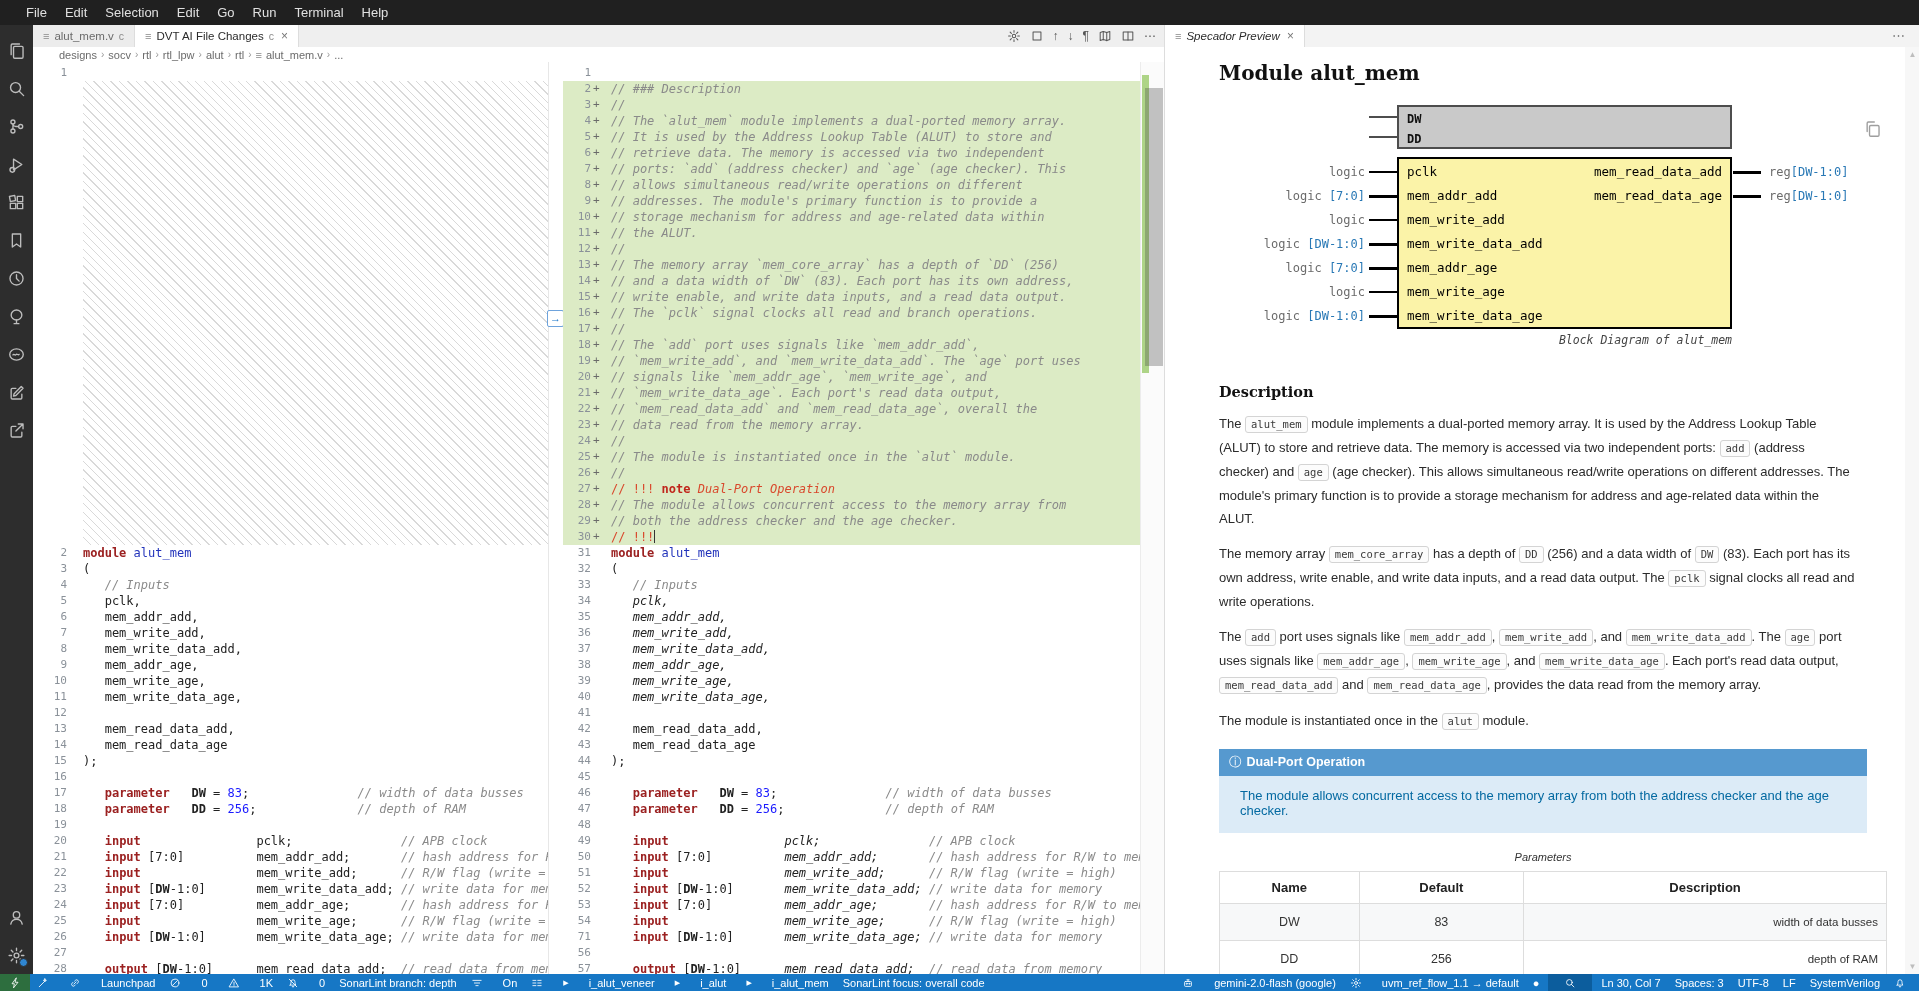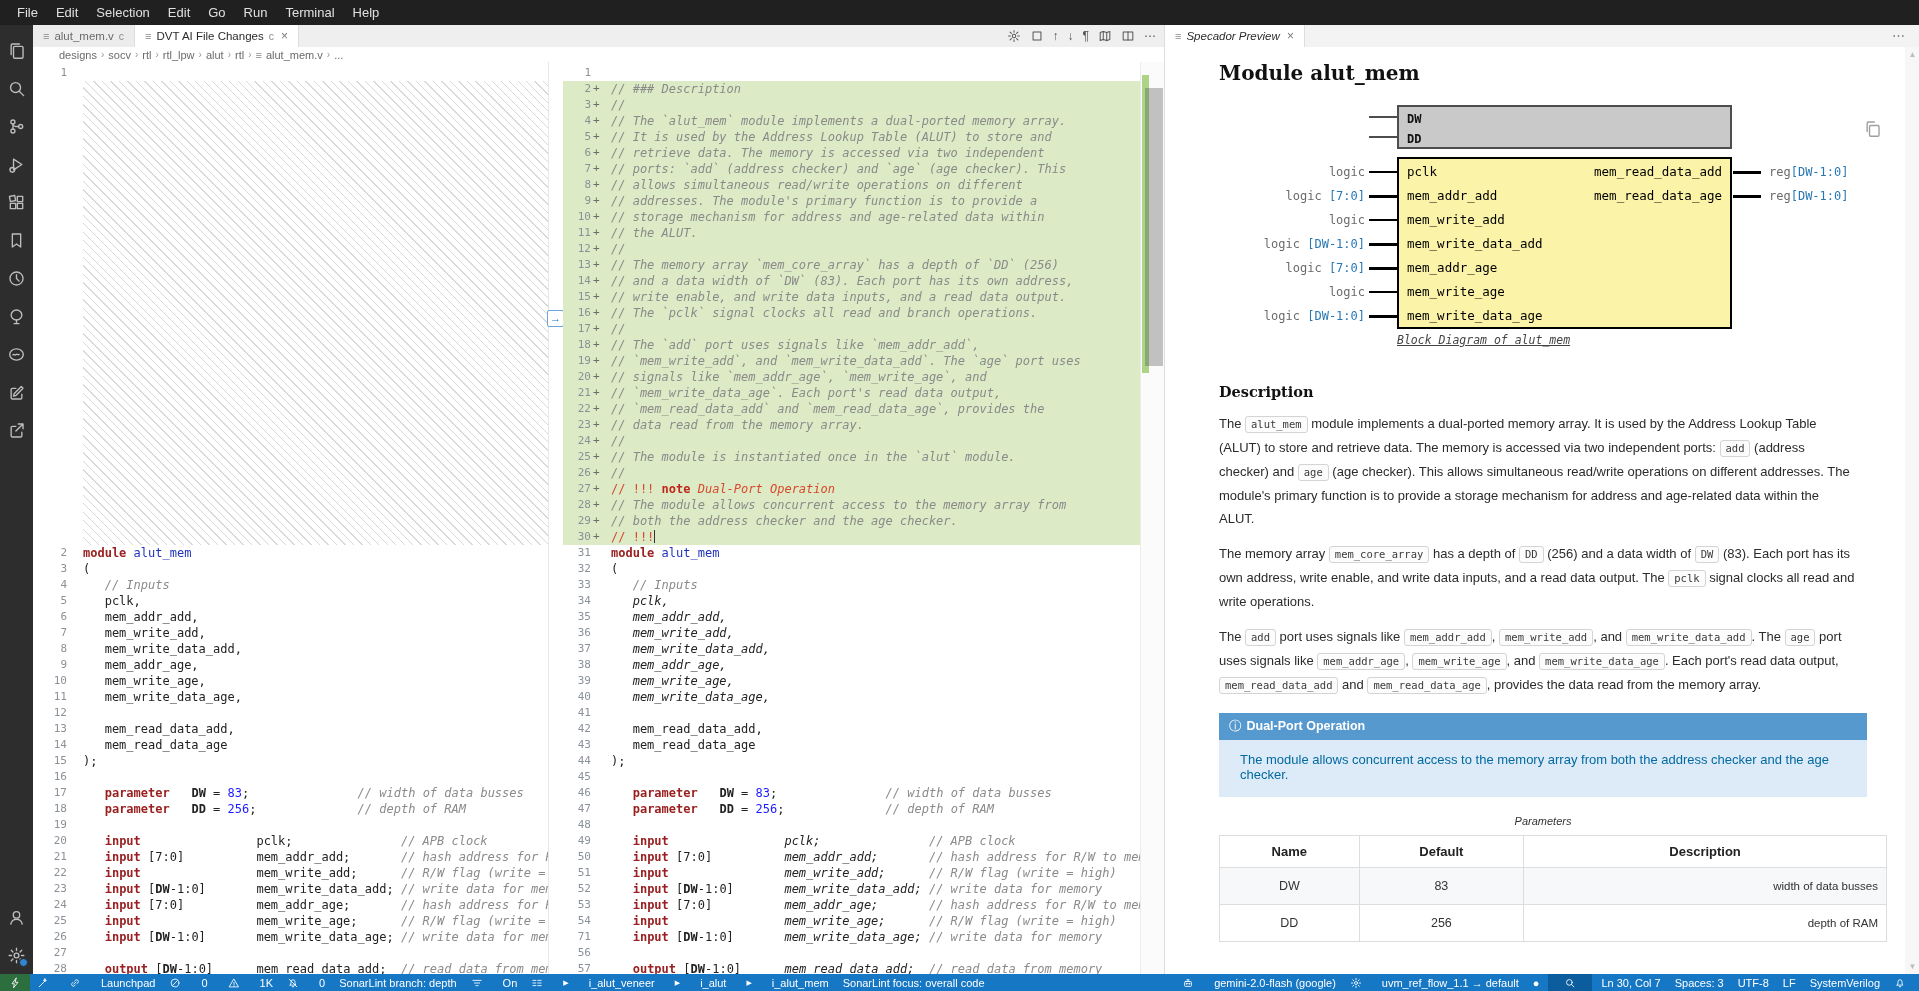--- a/index.html
+++ b/index.html
@@ -2,21 +2,21 @@
 <html><head>
 <meta charset="utf-8">
 <style>
   html,body{margin:0;padding:0;}
   body{width:1919px;height:991px;overflow:hidden;position:relative;background:#fff;
        font-family:"Liberation Sans",sans-serif;-webkit-font-smoothing:antialiased;}
   .abs{position:absolute;}
   .svgi{width:16px;height:16px;fill:none;stroke:currentColor;stroke-width:1.15;stroke-linecap:round;stroke-linejoin:round;display:block;}
 
   
-  #menubar{left:0;top:0;width:1919px;height:25px;background:#202020;display:flex;align-items:center;padding-left:8px;box-sizing:border-box;}
+  #menubar{left:0;top:0;width:1919px;height:25px;background:#202020;display:flex;align-items:center;padding-left:17px;box-sizing:border-box;}
   .menu-item{color:#e0e0e0;font-size:13px;padding:0 9px;line-height:25px;cursor:default;}
 
   
   #activitybar{left:0;top:25px;width:33px;height:949px;background:#2d2d2d;display:flex;flex-direction:column;align-items:center;padding-top:6px;box-sizing:border-box;}
   .ab-item{width:33px;height:38px;display:flex;align-items:center;justify-content:center;color:#bdbdbd;position:relative;}
   .ab-item .svgi{width:19px;height:19px;}
   #ab-bottom{margin-top:auto;display:flex;flex-direction:column;align-items:center;width:33px;}
   .ab-dot{position:absolute;right:5px;bottom:7px;width:7px;height:7px;border-radius:50%;background:#2f86d2;border:1px solid #2d2d2d;}
 
   
@@ -83,21 +83,21 @@
   #diagram{position:relative;width:650px;height:252px;margin-top:20px;font-family:"DejaVu Sans Mono",monospace;}
   #dg-param-box{position:absolute;left:178px;top:0;width:335px;height:44px;background:var(--diagram_param_fill,#c9c9c9);border:2px solid #4d4d4d;box-sizing:border-box;}
   #dg-port-box{position:absolute;left:178px;top:52px;width:335px;height:172px;background:var(--diagram_port_fill,#fbf3a8);border:2.5px solid #000;box-sizing:border-box;}
   .dg-name{position:absolute;font-size:12.5px;color:#000;line-height:24px;height:24px;}
   .dg-pname{position:absolute;font-size:12px;font-weight:bold;color:#111;line-height:20px;}
   .dg-label{position:absolute;left:0;width:146px;text-align:right;font-size:12px;line-height:24px;color:#6b6b6b;white-space:pre;}
   .dg-label .rng{color:#2878b5;}
   .dg-rlabel{position:absolute;left:550px;font-size:12px;line-height:24px;color:#6b6b6b;white-space:pre;}
   .dg-rlabel .rng{color:#2878b5;}
   .dg-stub{position:absolute;background:#000;}
-  #dg-caption{position:absolute;left:178px;top:228px;width:335px;text-align:left;font-style:italic;font-size:11.5px;color:#444;text-decoration:underline;}
+  #dg-caption{position:absolute;left:178px;top:228px;width:335px;text-align:right;font-style:italic;font-size:11.5px;color:#444;}
 
   #pv-desc-h{font-family:"DejaVu Serif",serif;font-weight:bold;font-size:14.5px;color:#111;margin-top:26px;}
   .pv-p{font-size:13px;line-height:23px;color:#2b2b2b;margin:12px 0 0 0;width:636px;}
   .chip{font-family:"DejaVu Sans Mono",monospace;font-size:10.5px;border:1px solid #d4d4d4;border-radius:3px;background:#fcfcfc;padding:1px 5px 2px;color:#3a3a3a;white-space:nowrap;}
 
   #callout{margin-top:16px;width:648px;}
   #callout-h{background:var(--callout_header,#5699cf);color:#fff;font-size:12.5px;font-weight:bold;padding:5px 10px;}
   #callout-h .ci{font-weight:normal;margin-right:5px;}
   #callout-b{background:var(--callout_body,#dcebf7);color:#0369a1;font-size:13px;padding:12px 21px 15px;}
 
@@ -339,21 +339,21 @@
     <div class="cl add"><span class="g">12</span><span class="plus">+</span><span class="code"><span class="tk-c">//</span></span></div>
     <div class="cl add"><span class="g">13</span><span class="plus">+</span><span class="code"><span class="tk-c">// The memory array `mem_core_array` has a depth of `DD` (256)</span></span></div>
     <div class="cl add"><span class="g">14</span><span class="plus">+</span><span class="code"><span class="tk-c">// and a data width of `DW` (83). Each port has its own address,</span></span></div>
     <div class="cl add"><span class="g">15</span><span class="plus">+</span><span class="code"><span class="tk-c">// write enable, and write data inputs, and a read data output.</span></span></div>
     <div class="cl add"><span class="g">16</span><span class="plus">+</span><span class="code"><span class="tk-c">// The `pclk` signal clocks all read and branch operations.</span></span></div>
     <div class="cl add"><span class="g">17</span><span class="plus">+</span><span class="code"><span class="tk-c">//</span></span></div>
     <div class="cl add"><span class="g">18</span><span class="plus">+</span><span class="code"><span class="tk-c">// The `add` port uses signals like `mem_addr_add`,</span></span></div>
     <div class="cl add"><span class="g">19</span><span class="plus">+</span><span class="code"><span class="tk-c">// `mem_write_add`, and `mem_write_data_add`. The `age` port uses</span></span></div>
     <div class="cl add"><span class="g">20</span><span class="plus">+</span><span class="code"><span class="tk-c">// signals like `mem_addr_age`, `mem_write_age`, and</span></span></div>
     <div class="cl add"><span class="g">21</span><span class="plus">+</span><span class="code"><span class="tk-c">// `mem_write_data_age`. Each port's read data output,</span></span></div>
-    <div class="cl add"><span class="g">22</span><span class="plus">+</span><span class="code"><span class="tk-c">// `mem_read_data_add` and `mem_read_data_age`, provides the</span></span></div>
+    <div class="cl add"><span class="g">22</span><span class="plus">+</span><span class="code"><span class="tk-c">// `mem_read_data_add` and `mem_read_data_age`, overall the</span></span></div>
     <div class="cl add"><span class="g">23</span><span class="plus">+</span><span class="code"><span class="tk-c">// data read from the memory array.</span></span></div>
     <div class="cl add"><span class="g">24</span><span class="plus">+</span><span class="code"><span class="tk-c">//</span></span></div>
     <div class="cl add"><span class="g">25</span><span class="plus">+</span><span class="code"><span class="tk-c">// The module is instantiated once in the `alut` module.</span></span></div>
     <div class="cl add"><span class="g">26</span><span class="plus">+</span><span class="code"><span class="tk-c">//</span></span></div>
     <div class="cl add"><span class="g">27</span><span class="plus">+</span><span class="code"><span class="tk-o">// !!! </span><span class="tk-ob">note</span><span class="tk-o"> </span><span class="tk-oi">Dual-Port Operation</span></span></div>
     <div class="cl add"><span class="g">28</span><span class="plus">+</span><span class="code"><span class="tk-c">// The module allows concurrent access to the memory array from</span></span></div>
     <div class="cl add"><span class="g">29</span><span class="plus">+</span><span class="code"><span class="tk-c">// both the address checker and the age checker.</span></span></div>
     <div class="cl add"><span class="g">30</span><span class="plus">+</span><span class="code"><span class="tk-o">// !!!</span><span class="caret"></span></span></div>
     <div class="cl"><span class="g">31</span><span class="plus"></span><span class="code"><span class="tk-k">module</span><span class="tk-p"> </span><span class="tk-i">alut_mem</span></span></div>
     <div class="cl"><span class="g">32</span><span class="plus"></span><span class="code"><span class="tk-p">(</span></span></div>
@@ -427,20 +427,21 @@
         <div class="dg-rlabel" style="top: 55px;"><span>reg</span><span class="rng">[DW-1:0]</span></div>
         <div class="dg-name" style="right: 147px; top: 79px;">mem_read_data_age</div>
         <div class="dg-stub" style="left: 514px; top: 90px; width: 28px; height: 3px;"></div>
         <div class="dg-rlabel" style="top: 79px;"><span>reg</span><span class="rng">[DW-1:0]</span></div>
       </div>
     <div id="pv-desc-h">Description</div>
     <div id="pv-paras">
         <p class="pv-p">The <span class="chip">alut_mem</span> module implements a dual-ported memory array. It is used by the Address Lookup Table (ALUT) to store and retrieve data. The memory is accessed via two independent ports: <span class="chip">add</span> (address checker) and <span class="chip">age</span> (age checker). This allows simultaneous read/write operations on different addresses. The module's primary function is to provide a storage mechanism for address and age-related data within the ALUT.</p>
         <p class="pv-p">The memory array <span class="chip">mem_core_array</span> has a depth of <span class="chip">DD</span> (256) and a data width of <span class="chip">DW</span> (83). Each port has its own address, write enable, and write data inputs, and a read data output. The <span class="chip">pclk</span> signal clocks all read and write operations.</p>
         <p class="pv-p">The <span class="chip">add</span> port uses signals like <span class="chip">mem_addr_add</span>, <span class="chip">mem_write_add</span>, and <span class="chip">mem_write_data_add</span>. The <span class="chip">age</span> port uses signals like <span class="chip">mem_addr_age</span>, <span class="chip">mem_write_age</span>, and <span class="chip">mem_write_data_age</span>. Each port's read data output, <span class="chip">mem_read_data_add</span> and <span class="chip">mem_read_data_age</span>, provides the data read from the memory array.</p>
+        <p class="pv-p">The module is instantiated once in the <span class="chip">alut</span> module.</p>
       </div>
     <div id="callout">
       <div id="callout-h"><span class="ci">ⓘ</span><span>Dual-Port Operation</span></div>
       <div id="callout-b">The module allows concurrent access to the memory array from both the address checker and the age checker.</div>
     </div>
     <div class="pv-caption">Parameters</div>
     <table id="params-table">
       <thead>
           <tr id="pt-head">
             <th>Name</th>

